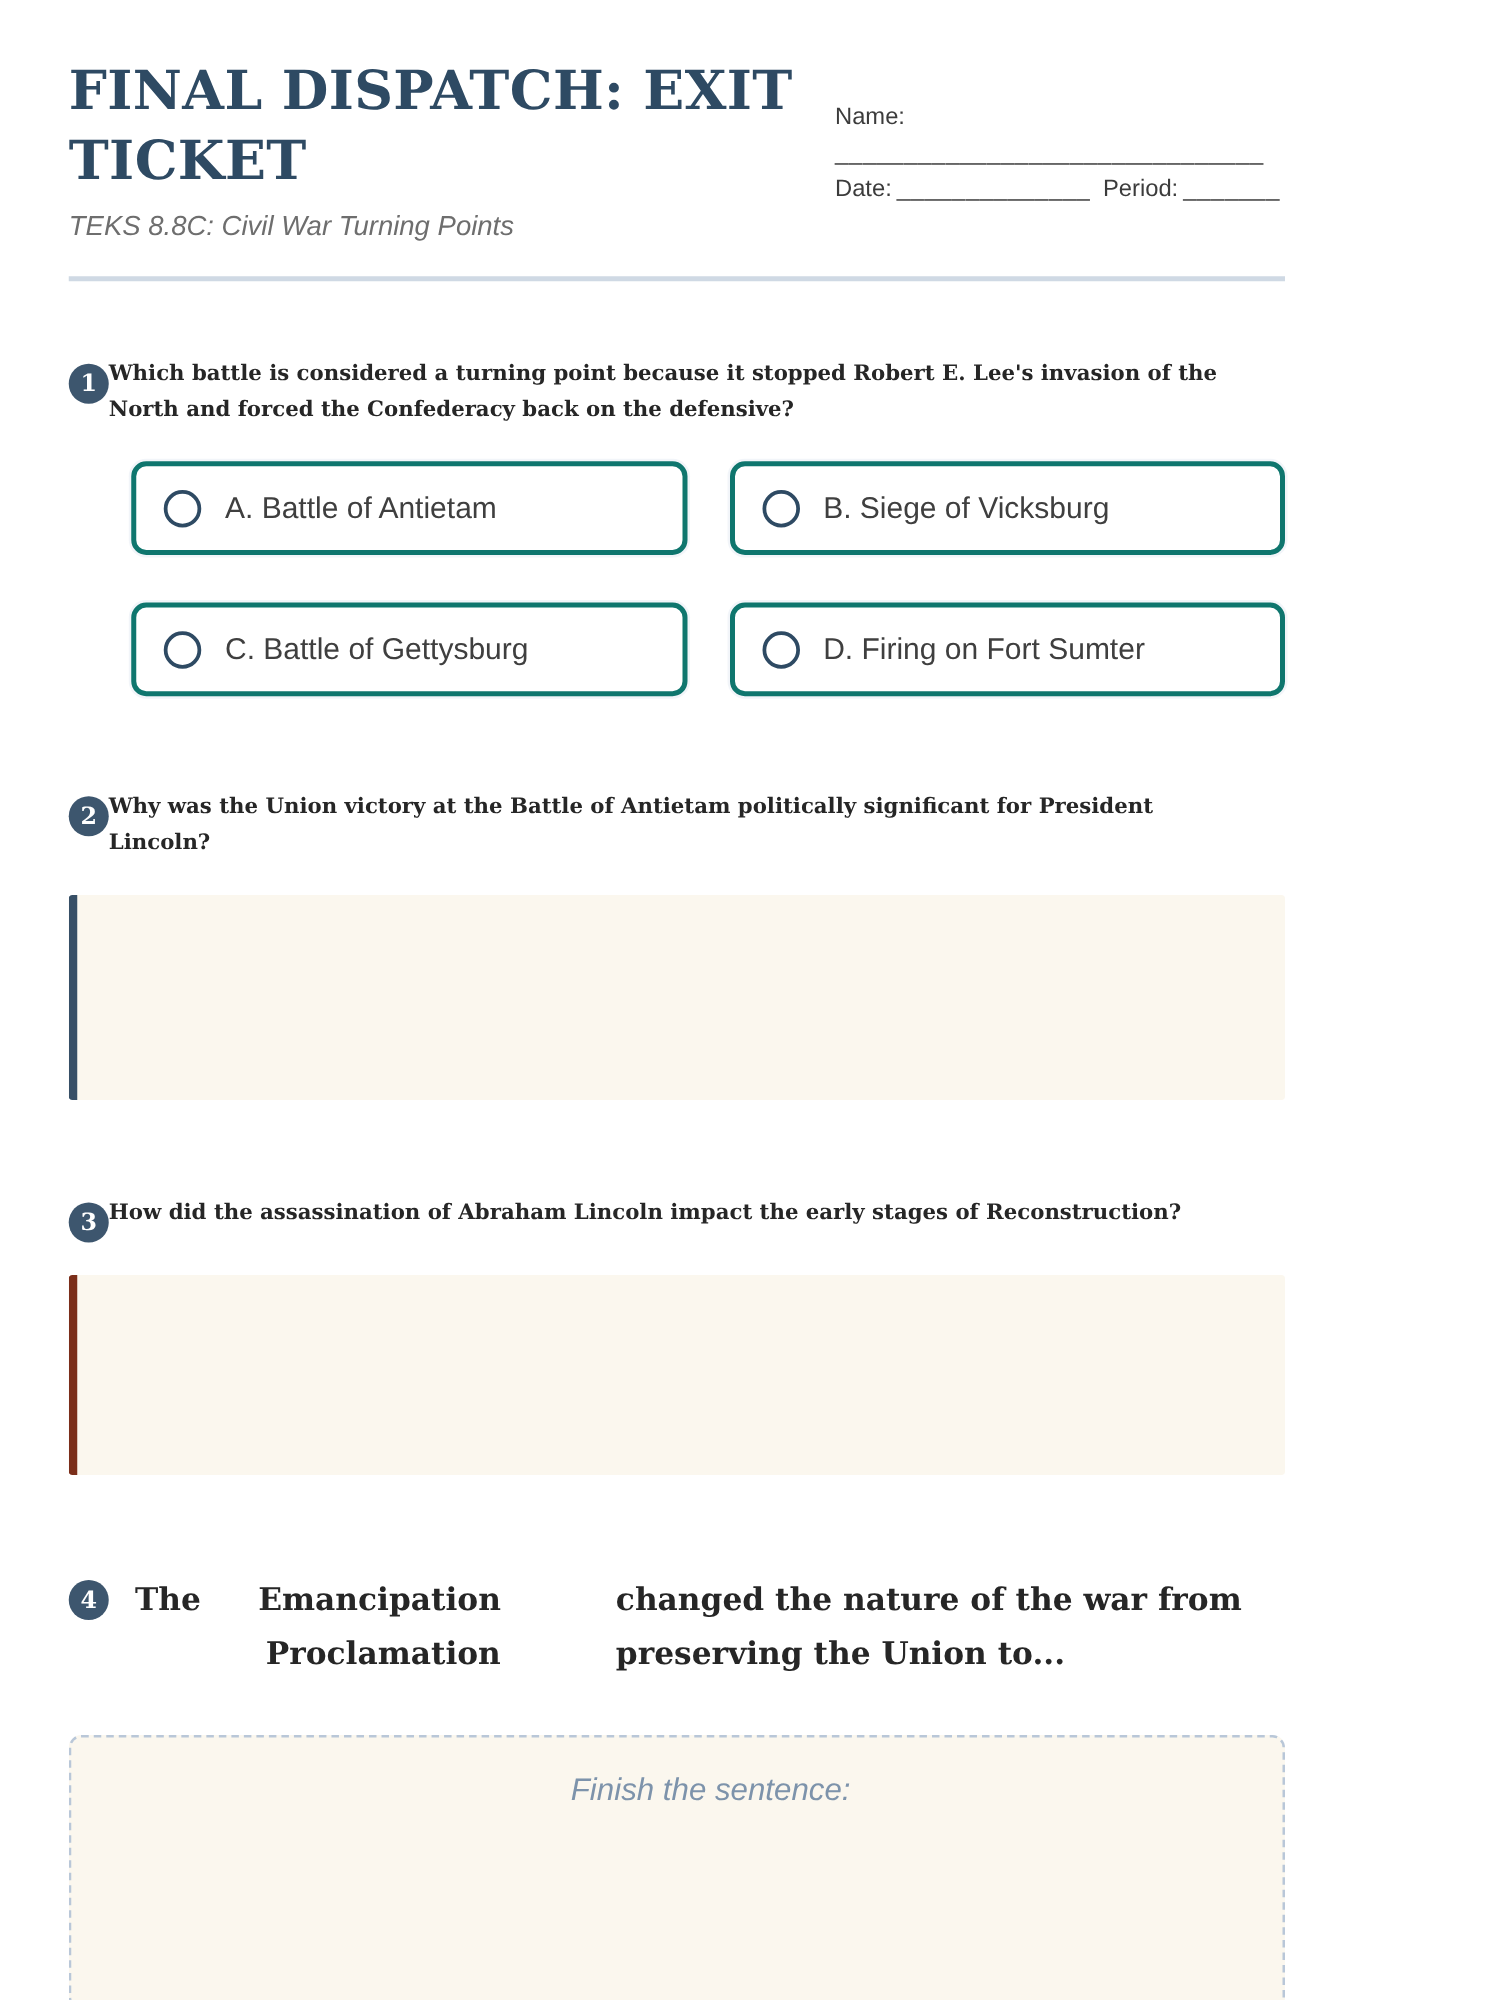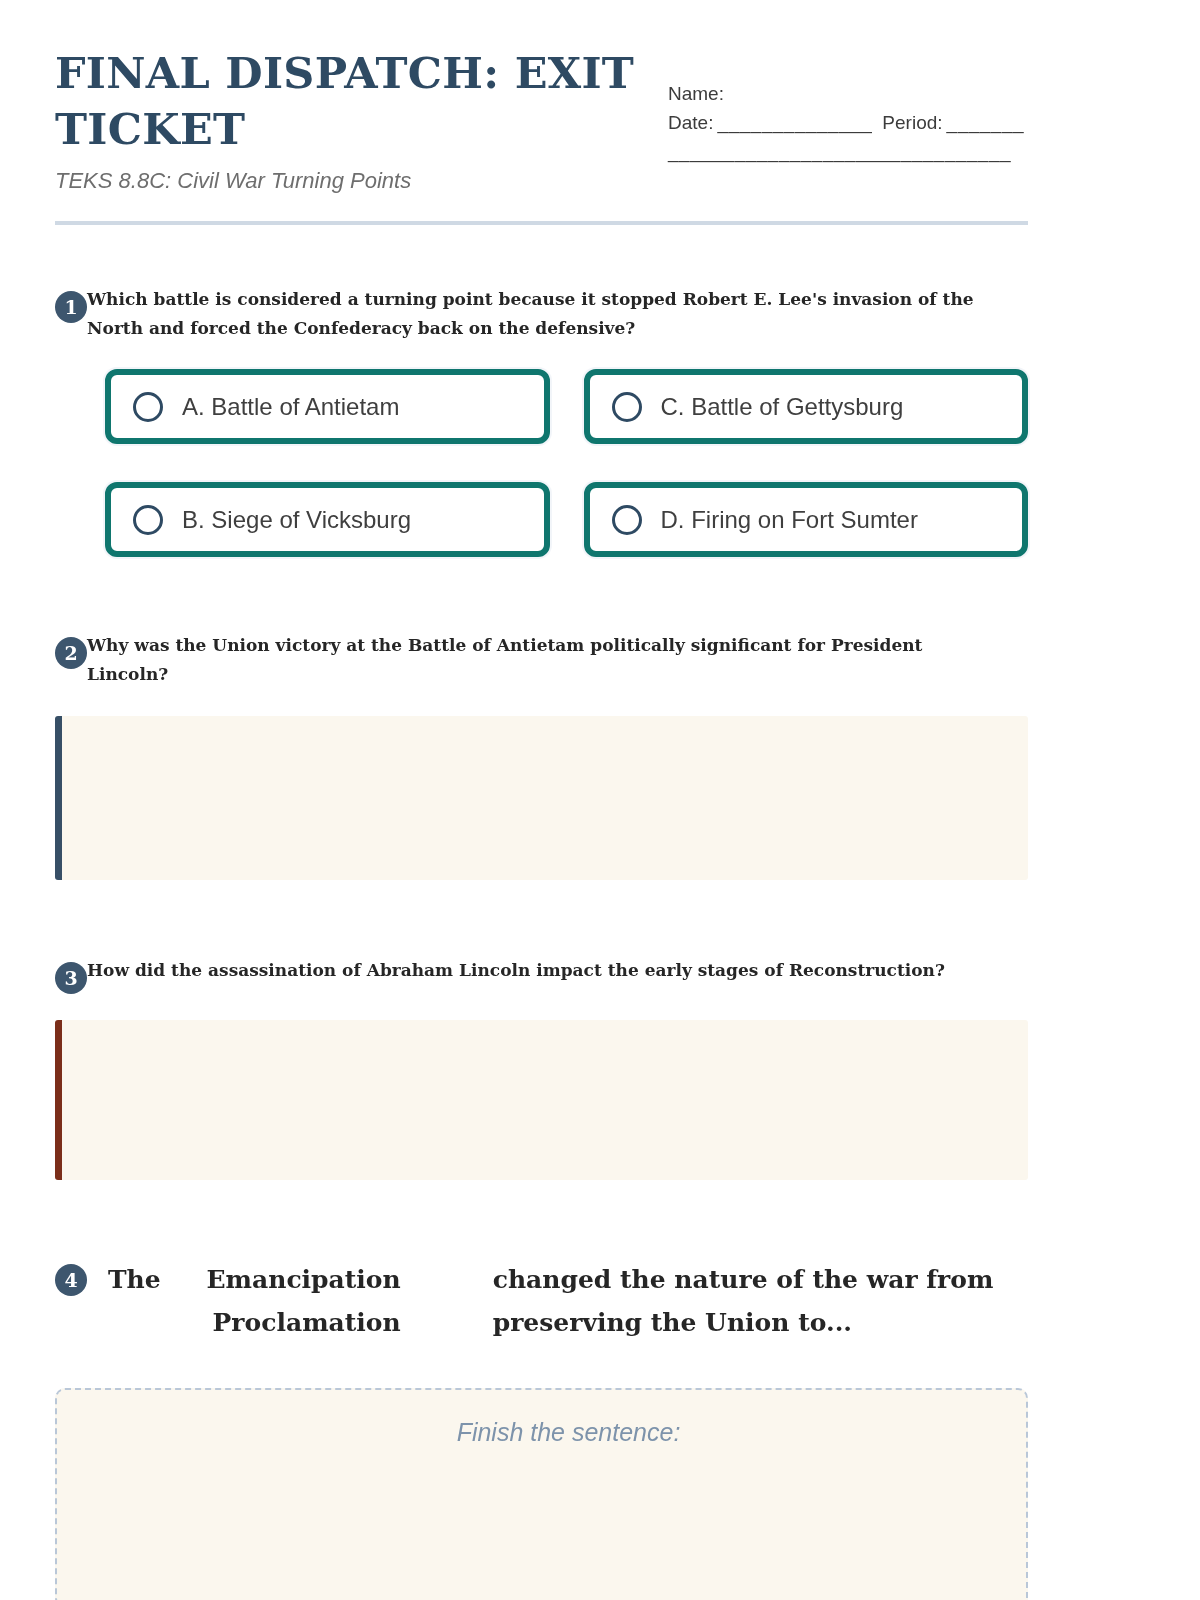--- a/index.html
+++ b/index.html
@@ -99,21 +99,21 @@
     margin: 26px 0 0 50px;
     display: grid;
     grid-template-columns: 1fr 1fr;
     column-gap: 34px;
     row-gap: 38px;
   }
   .option {
     box-sizing: border-box;
     height: 75px;
     background: #ffffff;
-    border: 6px solid #0f766e;
+    border: 4px solid #0f766e;
     border-radius: 12px;
     box-shadow: 0 0 0 2px rgba(217,226,238,0.35);
     display: flex;
     align-items: center;
     padding: 0 20px 0 22px;
     cursor: pointer;
   }
   .radio {
     flex: none;
     width: 24px;
@@ -181,47 +181,47 @@
   <div class="header">
     <div class="title-block">
       <div class="doc-title">FINAL DISPATCH: EXIT TICKET</div>
       <div class="doc-subtitle">TEKS 8.8C: Civil War Turning Points</div>
     </div>
     <div class="fields">
       <div class="line">
         <span class="lbl">Name:</span>
       </div>
       <div class="line">
+        <span class="blank">_______________________________</span>
+      </div>
+      <div class="line">
         <span class="lbl">Date:</span><span class="blank">______________</span><span class="sep"></span><span class="lbl">Period:</span><span class="blank">_______</span>
-      </div>
-      <div class="line">
-        <span class="blank">_______________________________</span>
       </div>
     </div>
   </div>
 
   <hr class="divider">
 
   <section id="q1">
     <div class="question">
       <div class="badge">1</div>
       <div class="qtext">Which battle is considered a turning point because it stopped Robert E. Lee's invasion of the North and forced the Confederacy back on the defensive?</div>
     </div>
     <div class="options">
       <div class="option">
         <span class="radio"></span>
         <span class="option-label">A. Battle of Antietam</span>
       </div>
       <div class="option">
         <span class="radio"></span>
+        <span class="option-label">B. Siege of Vicksburg</span>
+      </div>
+      <div class="option">
+        <span class="radio"></span>
         <span class="option-label">C. Battle of Gettysburg</span>
-      </div>
-      <div class="option">
-        <span class="radio"></span>
-        <span class="option-label">B. Siege of Vicksburg</span>
       </div>
       <div class="option">
         <span class="radio"></span>
         <span class="option-label">D. Firing on Fort Sumter</span>
       </div>
     </div>
   </section>
 
   <section id="q2">
     <div class="question">

